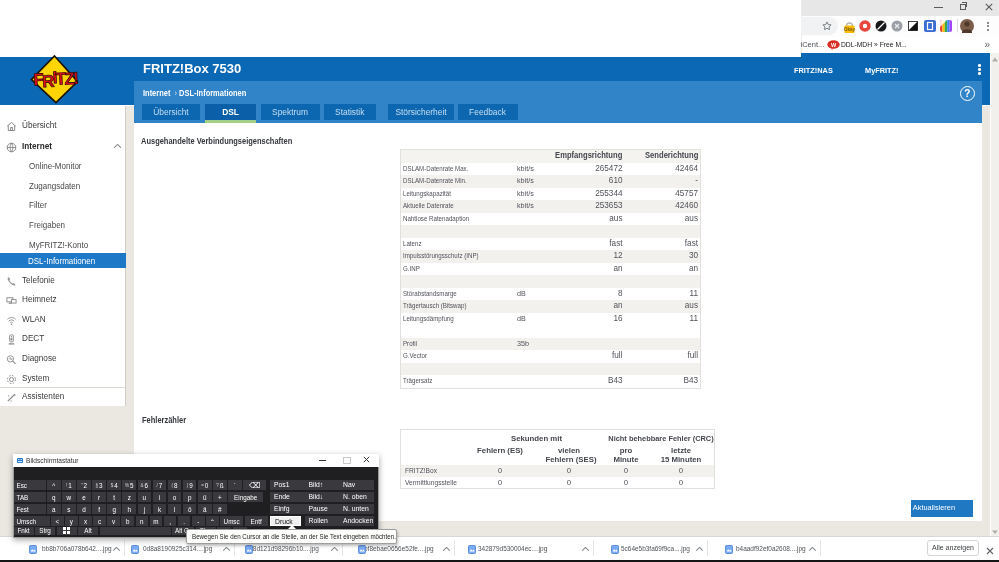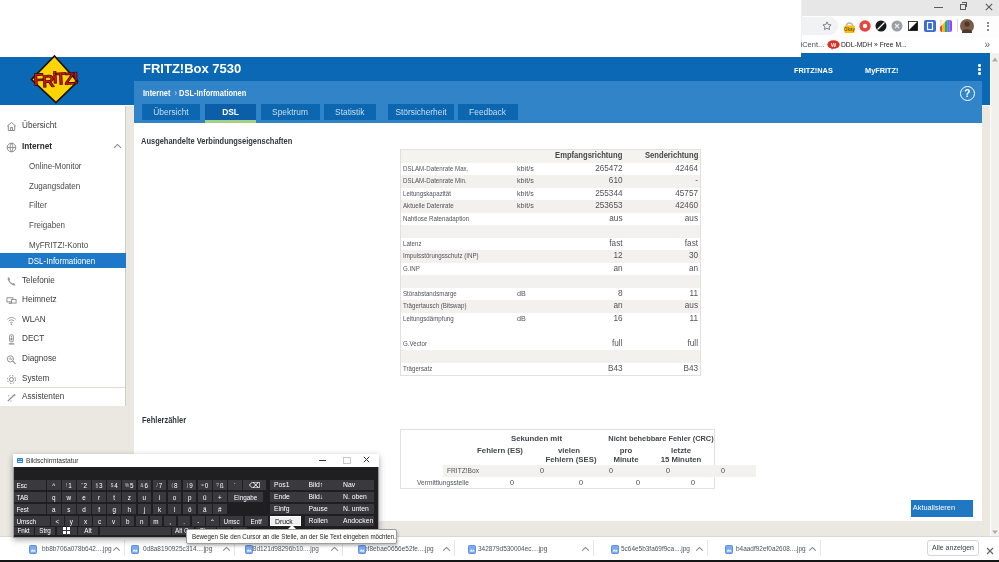--- a/index.html
+++ b/index.html
@@ -210,20 +210,24 @@
         <span class="c3">an</span>
         <span class="c4">aus</span>
       </div>
     <div class="trow">
         <span class="c1">Leitungsdämpfung</span>
         <span class="c2">dB</span>
         <span class="c3">16</span>
         <span class="c4">11</span>
       </div>
     <div class="trow"></div>
+    <div class="trow gr">
+        <span class="c1">Profil</span>
+        <span class="c2">35b</span>
+      </div>
     <div class="trow">
         <span class="c1">G.Vector</span>
         <span class="c3">full</span>
         <span class="c4">full</span>
       </div>
     <div class="trow gr"></div>
     <div class="trow">
         <span class="c1">Trägersatz</span>
         <span class="c3">B43</span>
         <span class="c4">B43</span>
@@ -233,28 +237,28 @@
   <div class="abs" style="left:399.5px;top:428.5px;width:315.5px;height:60px;border:1px solid #e2e0dc;background:#fff;box-sizing:border-box;font-size:7.8px;color:#50525a;">
     <div style="position:absolute;left:40px;top:4px;width:192px;text-align:center;font-weight:bold;color:#43464c;">Sekunden mit</div>
     <div style="position:absolute;left:164px;top:4px;width:192px;text-align:center;font-weight:bold;color:#43464c;transform:scaleX(0.95);">Nicht behebbare Fehler (CRC)</div>
     <div style="position:absolute;left:72px;top:16px;width:55px;text-align:center;font-weight:bold;color:#43464c;">Fehlern (ES)</div>
     <div style="position:absolute;left:141px;top:16px;width:55px;text-align:center;font-weight:bold;color:#43464c;">vielen</div>
     <div style="position:absolute;left:141px;top:25.7px;width:55px;text-align:right;font-weight:bold;color:#43464c;">Fehlern (SES)</div>
     <div style="position:absolute;left:199px;top:16px;width:53px;text-align:center;font-weight:bold;color:#43464c;">pro</div>
     <div style="position:absolute;left:199px;top:25.7px;width:53px;text-align:center;font-weight:bold;color:#43464c;">Minute</div>
     <div style="position:absolute;left:252px;top:16px;width:57px;text-align:center;font-weight:bold;color:#43464c;">letzte</div>
     <div style="position:absolute;left:252px;top:25.7px;width:57px;text-align:center;font-weight:bold;color:#43464c;">15 Minuten</div>
-    <div style="position:absolute;left:0;top:35.2px;width:313.5px;height:12.3px;background:#f3f1ee;line-height:12.3px;margin-left:42px;">
+    <div style="position:absolute;left:0;top:35.2px;width:313.5px;height:12.3px;background:#f3f1ee;line-height:12.3px;">
       <span style="position:absolute;left:4.5px;transform:scaleX(0.85);transform-origin:0 50%;">FRITZ!Box</span>
       <span style="position:absolute;left:72px;width:55px;text-align:center;">0</span>
       <span style="position:absolute;left:141px;width:55px;text-align:center;">0</span>
       <span style="position:absolute;left:199px;width:53px;text-align:center;">0</span>
       <span style="position:absolute;left:252px;width:57px;text-align:center;">0</span>
     </div>
-    <div style="position:absolute;left:12px;top:47.5px;width:313.5px;height:17px;line-height:12.3px;">
+    <div style="position:absolute;left:0;top:47.5px;width:313.5px;height:17px;line-height:12.3px;">
       <span style="position:absolute;left:4.5px;transform:scaleX(0.85);transform-origin:0 50%;">Vermittlungsstelle</span>
       <span style="position:absolute;left:72px;width:55px;text-align:center;">0</span>
       <span style="position:absolute;left:141px;width:55px;text-align:center;">0</span>
       <span style="position:absolute;left:199px;width:53px;text-align:center;">0</span>
       <span style="position:absolute;left:252px;width:57px;text-align:center;">0</span>
     </div>
   </div>
 
   <div class="abs" style="left:910.5px;top:500.3px;width:62px;height:16.7px;background:#2178c2;color:#fff;font-size:8px;text-align:left;line-height:16.7px;"><span style="display:inline-block;transform:scaleX(0.92);">Aktualisieren</span></div>
 

